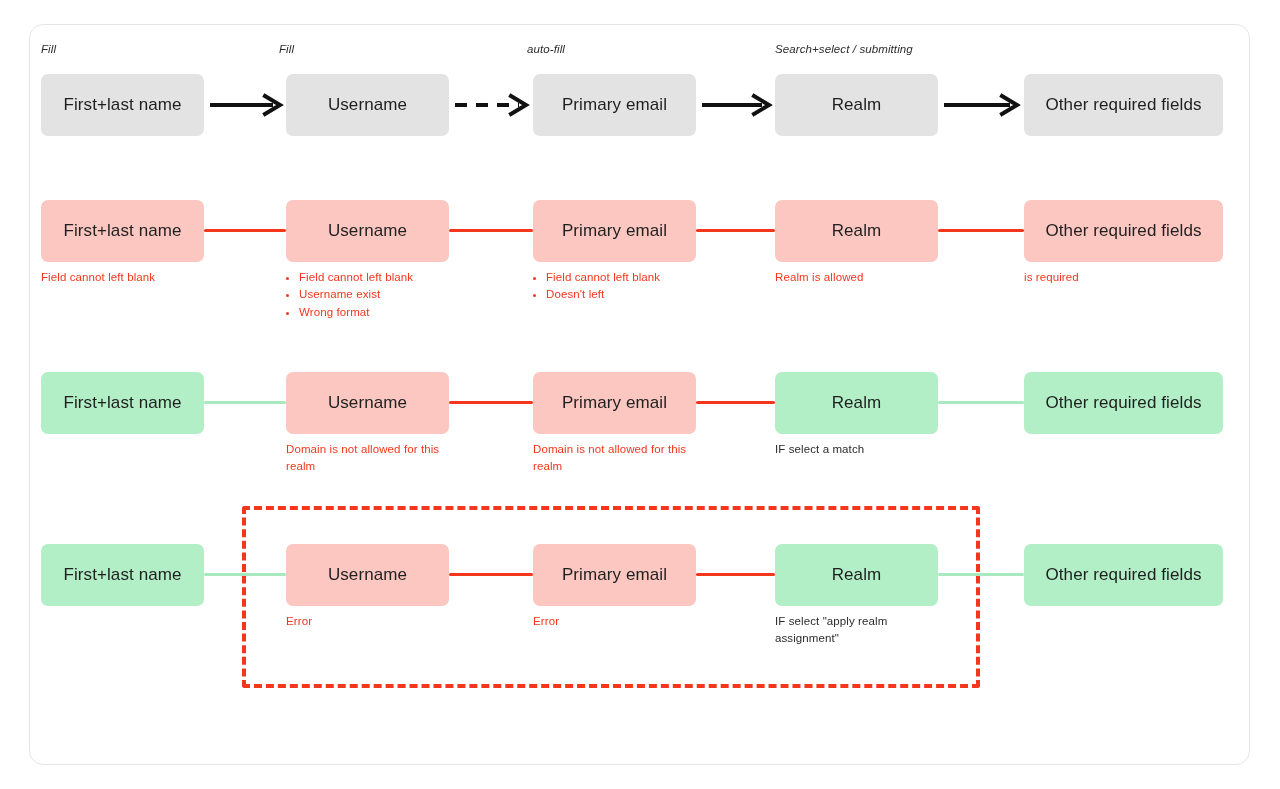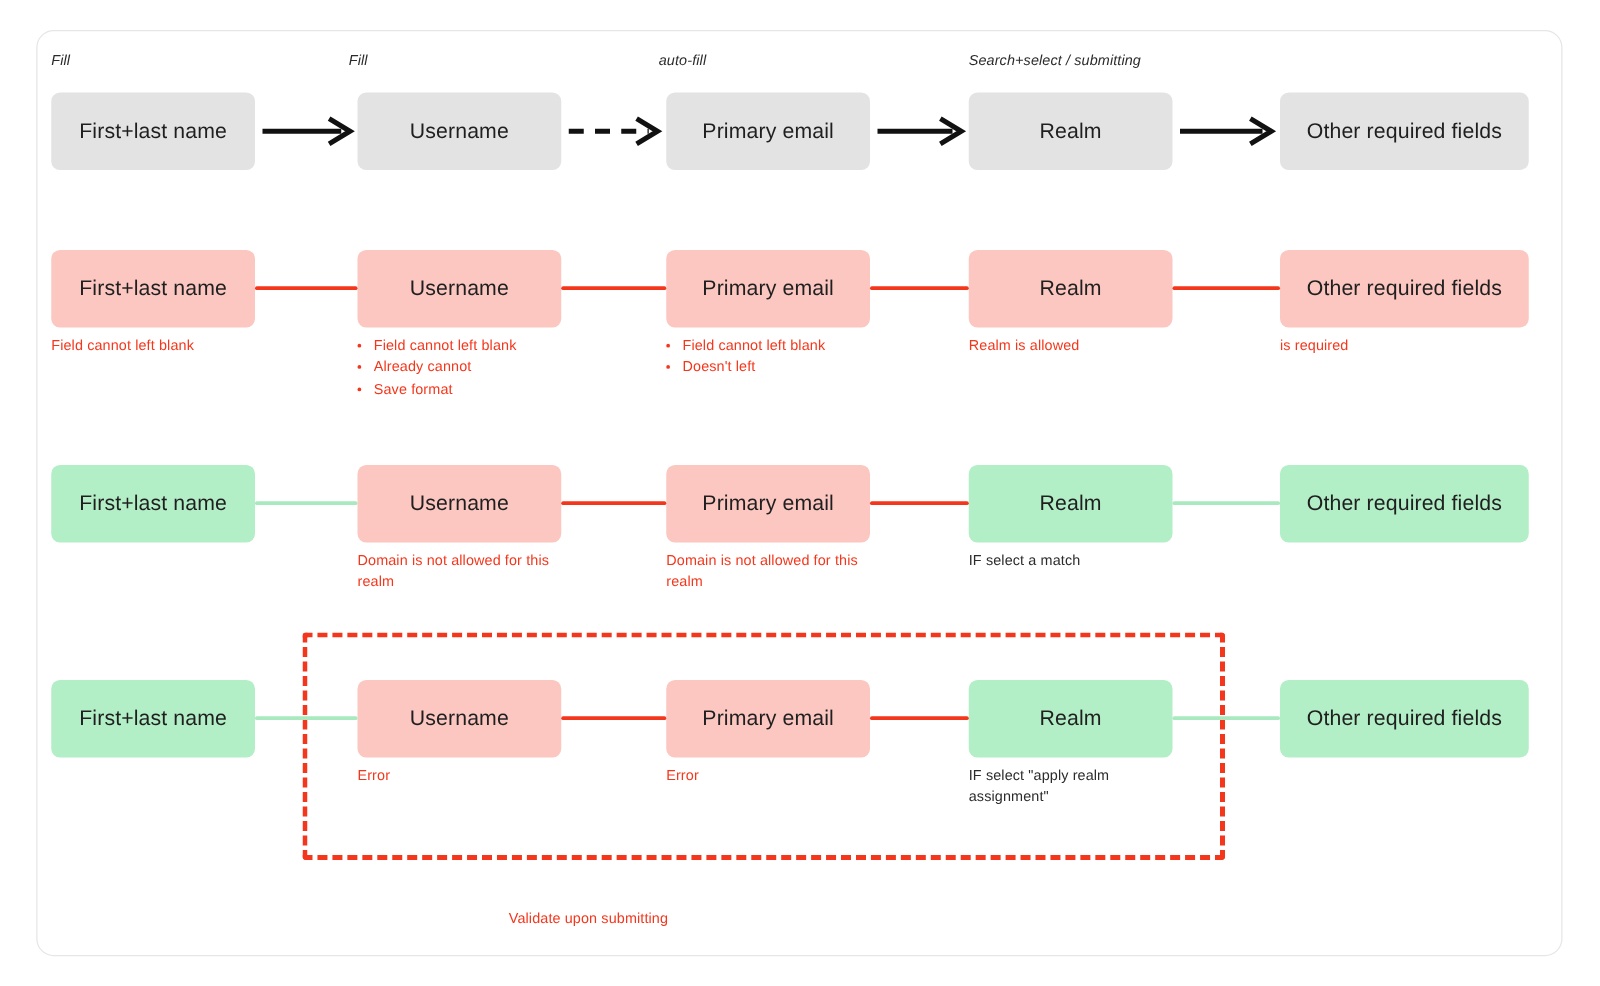--- a/index.html
+++ b/index.html
@@ -168,22 +168,22 @@
     <div class="conn red" style="left:174px; top:204px; width:82px;"></div>
     <div class="conn red" style="left:419px; top:204px; width:84px;"></div>
     <div class="conn red" style="left:666px; top:204px; width:79px;"></div>
     <div class="conn red" style="left:908px; top:204px; width:86px;"></div>
 
     <div class="note err" style="left:11px;  top:244px; width:200px;">Field cannot left blank</div>
 
     <div class="note err" style="left:256px; top:244px; width:190px;">
       <ul>
         <li>Field cannot left blank</li>
-        <li>Already cannot</li>
-        <li>Save format</li>
+        <li>Username exist</li>
+        <li>Wrong format</li>
       </ul>
     </div>
 
     <div class="note err" style="left:503px; top:244px; width:190px;">
       <ul>
         <li>Field cannot left blank</li>
         <li>Doesn't left</li>
       </ul>
     </div>
 
@@ -215,16 +215,15 @@
 
     <div class="conn green" style="left:174px; top:548px; width:82px;"></div>
     <div class="conn red" style="left:419px; top:548px; width:84px;"></div>
     <div class="conn red" style="left:666px; top:548px; width:79px;"></div>
     <div class="conn green" style="left:908px; top:548px; width:86px;"></div>
 
     <div class="note err" style="left:256px; top:588px; width:160px;">Error</div>
     <div class="note err" style="left:503px; top:588px; width:160px;">Error</div>
     <div class="note plain" style="left:745px; top:588px; width:135px;">IF select "apply realm assignment"</div>
 
-    <div class="note err" style="left:377px; top:702px; width:260px;">Validate upon submitting</div>
 
   </div>
 </div>
 
 </body></html>

